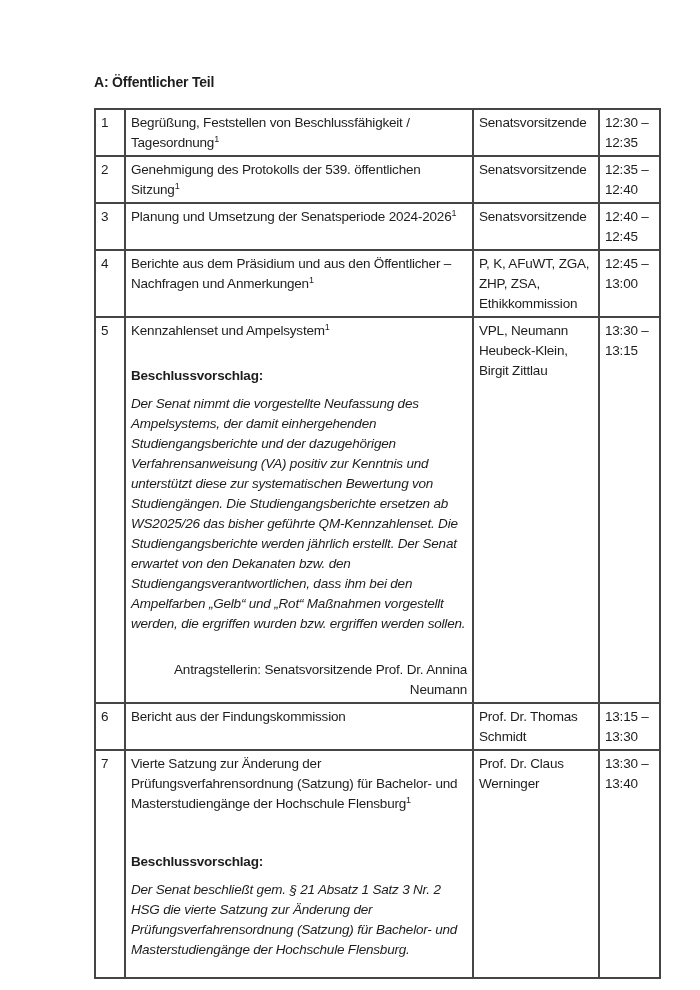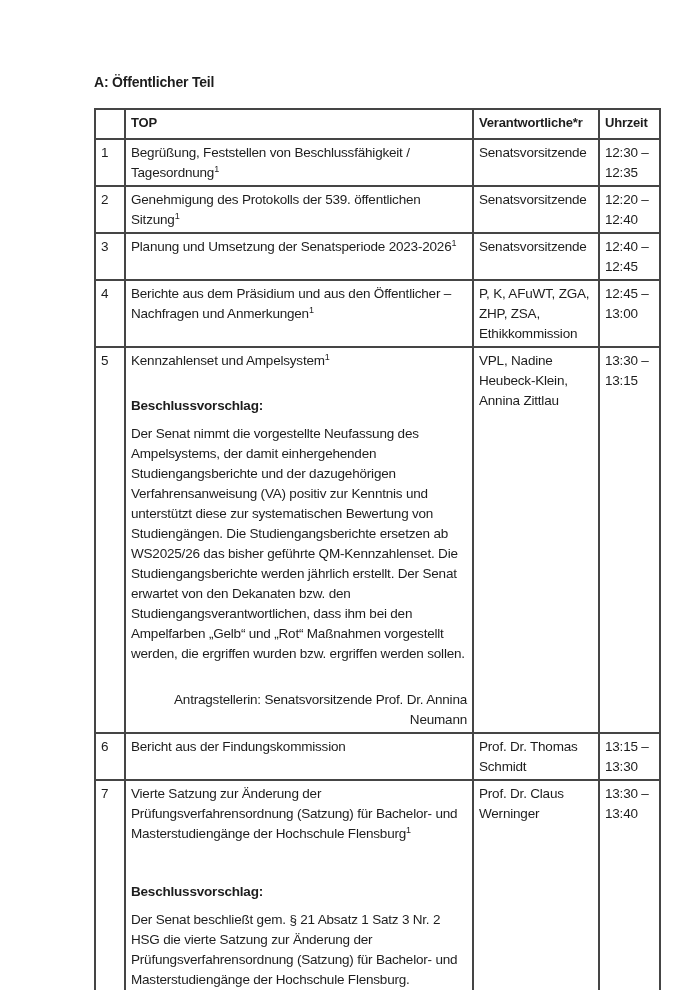--- a/index.html
+++ b/index.html
@@ -34,69 +34,63 @@
   tr.r2 { height: 43px; }
   tr.r3 { height: 44px; }
   tr.r4 { height: 59px; }
   tr.r5 { height: 317px; }
   tr.r6 { height: 44px; }
   tr.r7 { height: 228px; }
   .c-resp-h { white-space: nowrap; }
   p { margin: 0; }
   .prop-h { font-weight: bold; margin-top: 25px; }
   .r7 .prop-h { margin-top: 38px; }
-  .prop-t { margin-top: 8px; }
+  .prop-t { margin-top: 8px; font-style: italic; }
   .pet { margin-top: 26px; text-align: right; }
   sup { font-size: 9px; line-height: 0; vertical-align: super; }
 </style>
 </head>
 <body>
 
 <div class="page">
 
   <div class="section-heading">A: Öffentlicher Teil</div>
 
   <table class="agenda">
     <colgroup>
       <col style="width:30px">
         <col style="width:348px">
         <col style="width:126px">
         <col style="width:61px">
     </colgroup>
 
     <tbody>
-        <tr class="hdr">
-      <td></td>
-      <td>TOP</td>
-      <td class="c-resp-h">Verantwortliche*r</td>
-      <td>Uhrzeit</td>
-    </tr>
 
     <tr class="r1">
       <td>1</td>
       <td>
         <p class="title"><span>Begrüßung, Feststellen von Beschlussfähigkeit / Tagesordnung</span><sup>1</sup></p>
       </td>
       <td>Senatsvorsitzende</td>
       <td>12:30 – 12:35</td>
     </tr>
 
     <tr class="r2">
       <td>2</td>
       <td>
         <p class="title"><span>Genehmigung des Protokolls der 539. öffentlichen Sitzung</span><sup>1</sup></p>
       </td>
       <td>Senatsvorsitzende</td>
-      <td>12:20 – 12:40</td>
+      <td>12:35 – 12:40</td>
     </tr>
 
     <tr class="r3">
       <td>3</td>
       <td>
-        <p class="title"><span>Planung und Umsetzung der Senatsperiode 2023-2026</span><sup>1</sup></p>
+        <p class="title"><span>Planung und Umsetzung der Senatsperiode 2024-2026</span><sup>1</sup></p>
       </td>
       <td>Senatsvorsitzende</td>
       <td>12:40 – 12:45</td>
     </tr>
 
     <tr class="r4">
       <td>4</td>
       <td>
         <p class="title"><span>Berichte aus dem Präsidium und aus den Öffentlicher – Nachfragen und Anmerkungen</span><sup>1</sup></p>
       </td>
@@ -105,21 +99,21 @@
     </tr>
 
     <tr class="r5">
       <td>5</td>
       <td>
         <p class="title"><span>Kennzahlenset und Ampelsystem</span><sup>1</sup></p>
         <p class="prop-h">Beschlussvorschlag:</p>
         <p class="prop-t">Der Senat nimmt die vorgestellte Neufassung des Ampelsystems, der damit einhergehenden Studiengangsberichte und der dazugehörigen Verfahrensanweisung (VA) positiv zur Kenntnis und unterstützt diese zur systematischen Bewertung von Studiengängen. Die Studiengangsberichte ersetzen ab WS2025/26 das bisher geführte QM-Kennzahlenset. Die Studiengangsberichte werden jährlich erstellt. Der Senat erwartet von den Dekanaten bzw. den Studiengangsverantwortlichen, dass ihm bei den Ampelfarben „Gelb“ und „Rot“ Maßnahmen vorgestellt werden, die ergriffen wurden bzw. ergriffen werden sollen.</p>
         <p class="pet">Antragstellerin: Senatsvorsitzende Prof. Dr. Annina Neumann</p>
       </td>
-      <td>VPL, Nadine Heubeck-Klein, Annina Zittlau</td>
+      <td>VPL, Neumann Heubeck-Klein, Birgit Zittlau</td>
       <td>13:30 – 13:15</td>
     </tr>
 
     <tr class="r6">
       <td>6</td>
       <td>
         <p class="title"><span>Bericht aus der Findungskommission</span><sup></sup></p>
       </td>
       <td>Prof. Dr. Thomas Schmidt</td>
       <td>13:15 – 13:30</td>

